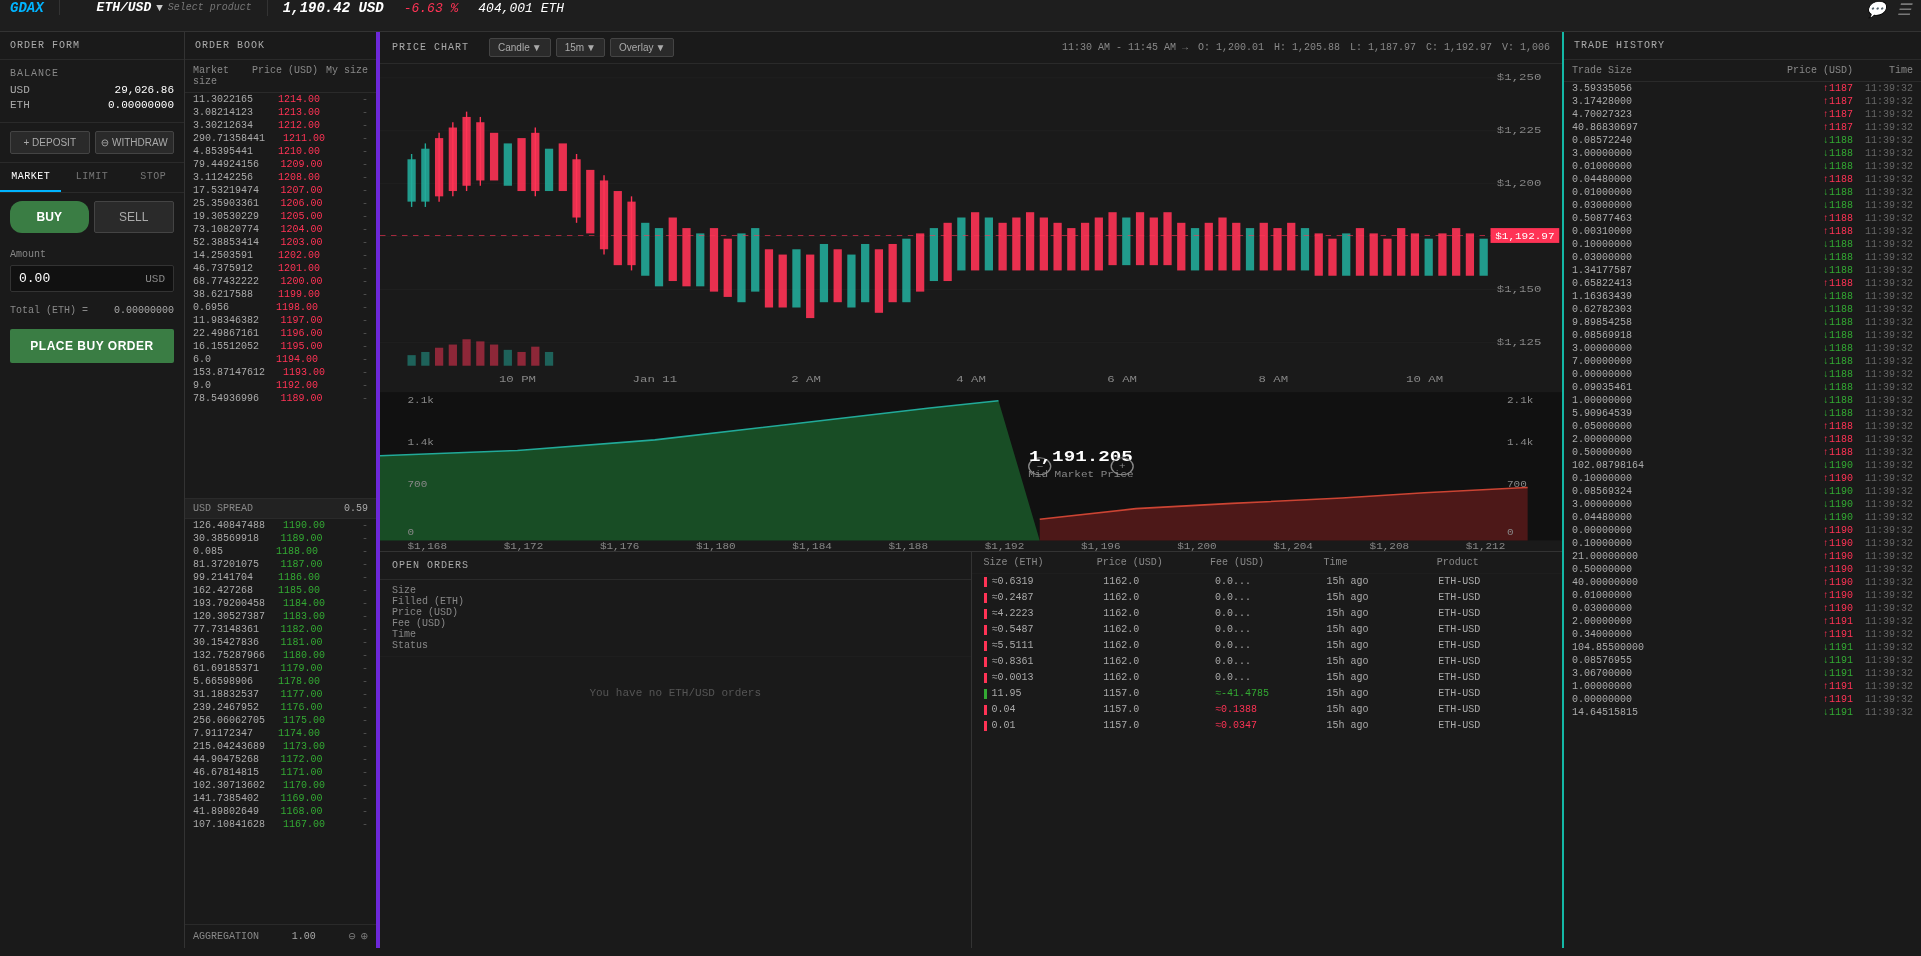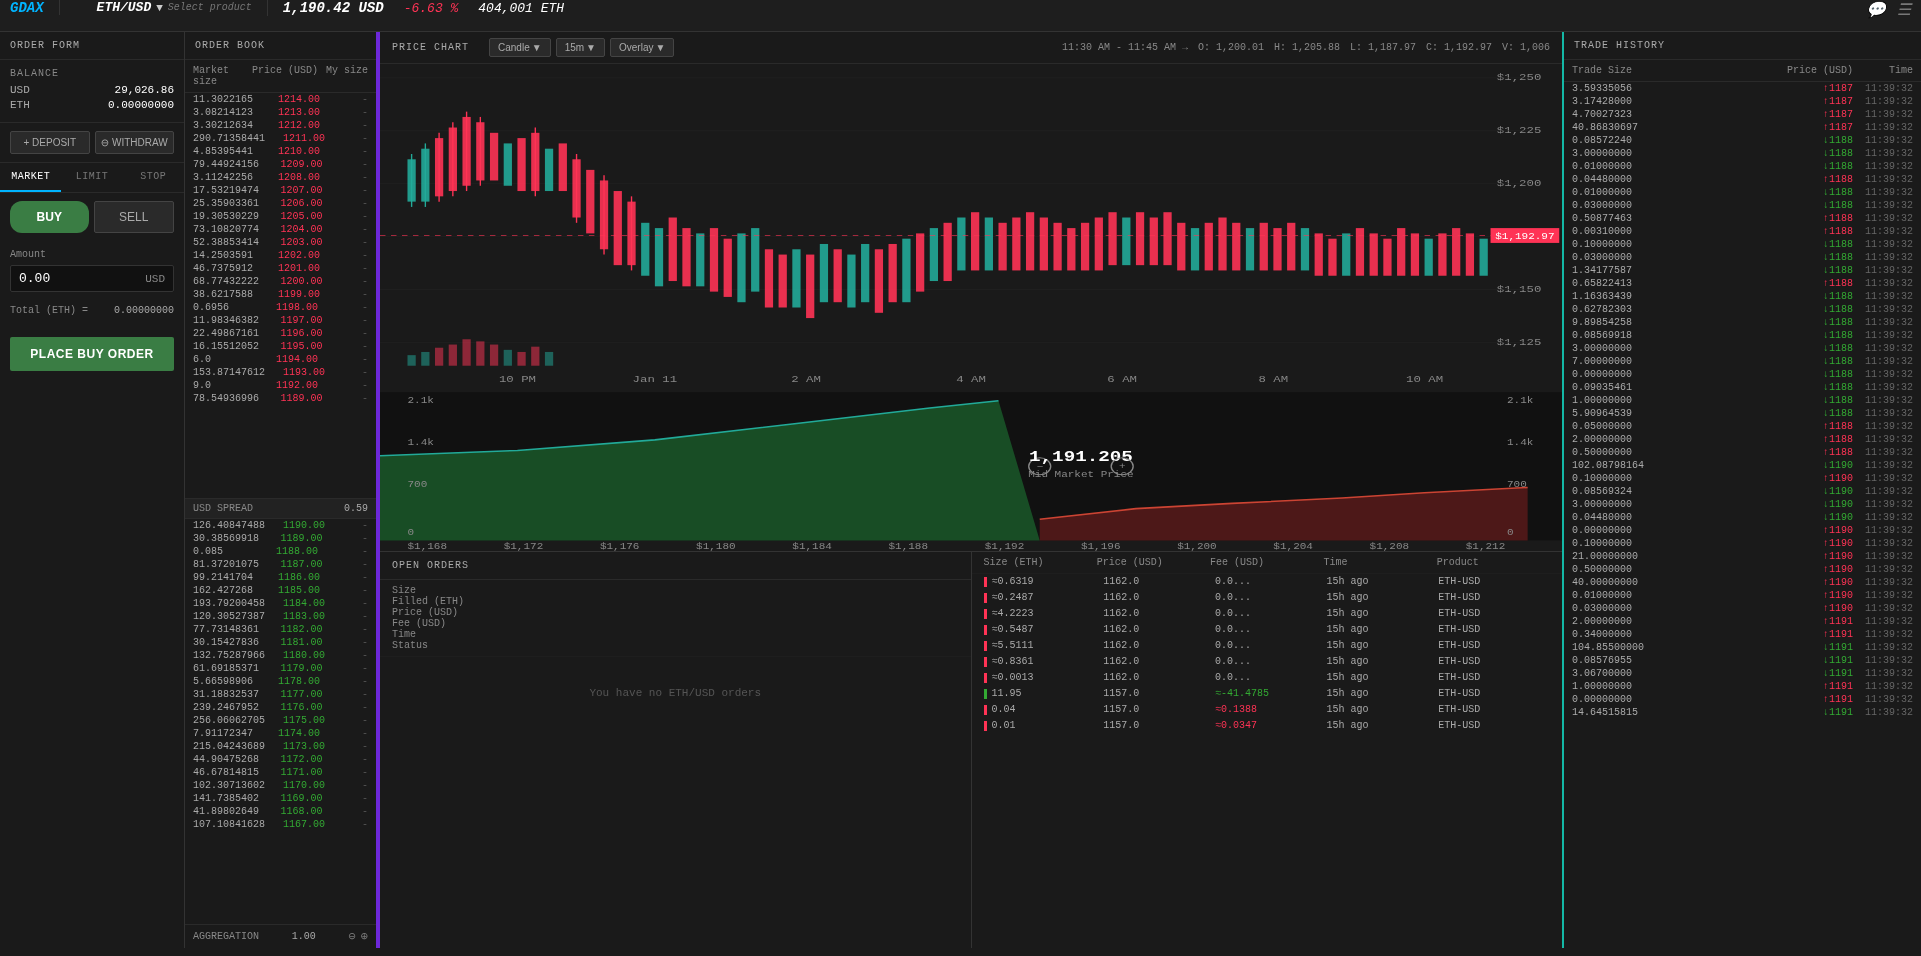--- a/index.html
+++ b/index.html
@@ -37,21 +37,21 @@
     .buy-sell-tabs { display: flex; padding: 8px 10px; gap: 5px; }
     .btn-buy { flex: 1; background: #3a7d44; border: none; color: #fff; padding: 8px; font-size: 12px; font-weight: bold; cursor: pointer; border-radius: 12px; }
     .btn-sell { flex: 1; background: #2a2a2a; border: 1px solid #444; color: #aaa; padding: 8px; font-size: 12px; cursor: pointer; border-radius: 2px; }
     .amount-section { padding: 8px 10px; }
     .amount-label { color: #888; font-size: 10px; margin-bottom: 5px; }
     .amount-input-wrap { display: flex; align-items: center; background: #111; border: 1px solid #333; padding: 5px 8px; border-radius: 2px; justify-content: space-between; }
     .amount-input { background: transparent; border: none; color: #fff; font-size: 13px; width: 80px; outline: none; font-family: inherit; }
     .amount-currency { color: #888; font-size: 11px; }
     .total-row { padding: 5px 10px; display: flex; justify-content: space-between; color: #888; font-size: 10px; }
     .total-val { color: #aaa; }
-    .btn-place-order { margin: 16px 10px; padding: 10px; background: #3a7d44; border: none; color: #fff; font-size: 12px; font-weight: bold; cursor: pointer; border-radius: 2px; width: calc(100% - 20px); letter-spacing: 0.5px; }
+    .btn-place-order { margin: 8px 10px; padding: 10px; background: #3a7d44; border: none; color: #fff; font-size: 12px; font-weight: bold; cursor: pointer; border-radius: 2px; width: calc(100% - 20px); letter-spacing: 0.5px; }
 
     
     .order-book { width: 195px; background: #1a1a1a; border-right: 4px solid #6d28d9; display: flex; flex-direction: column; flex-shrink: 0; overflow: hidden; }
     .ob-header { display: flex; padding: 5px 8px; border-bottom: 1px solid #2a2a2a; color: #888; font-size: 10px; }
     .ob-col1 { flex: 1; }
     .ob-col2 { width: 70px; text-align: right; }
     .ob-col3 { width: 50px; text-align: right; }
     .ob-rows { flex: 1; overflow: hidden; }
     .ob-row { display: flex; padding: 1px 8px; }
     .ob-row .ob-col1 { color: #aaa; font-size: 10px; }

